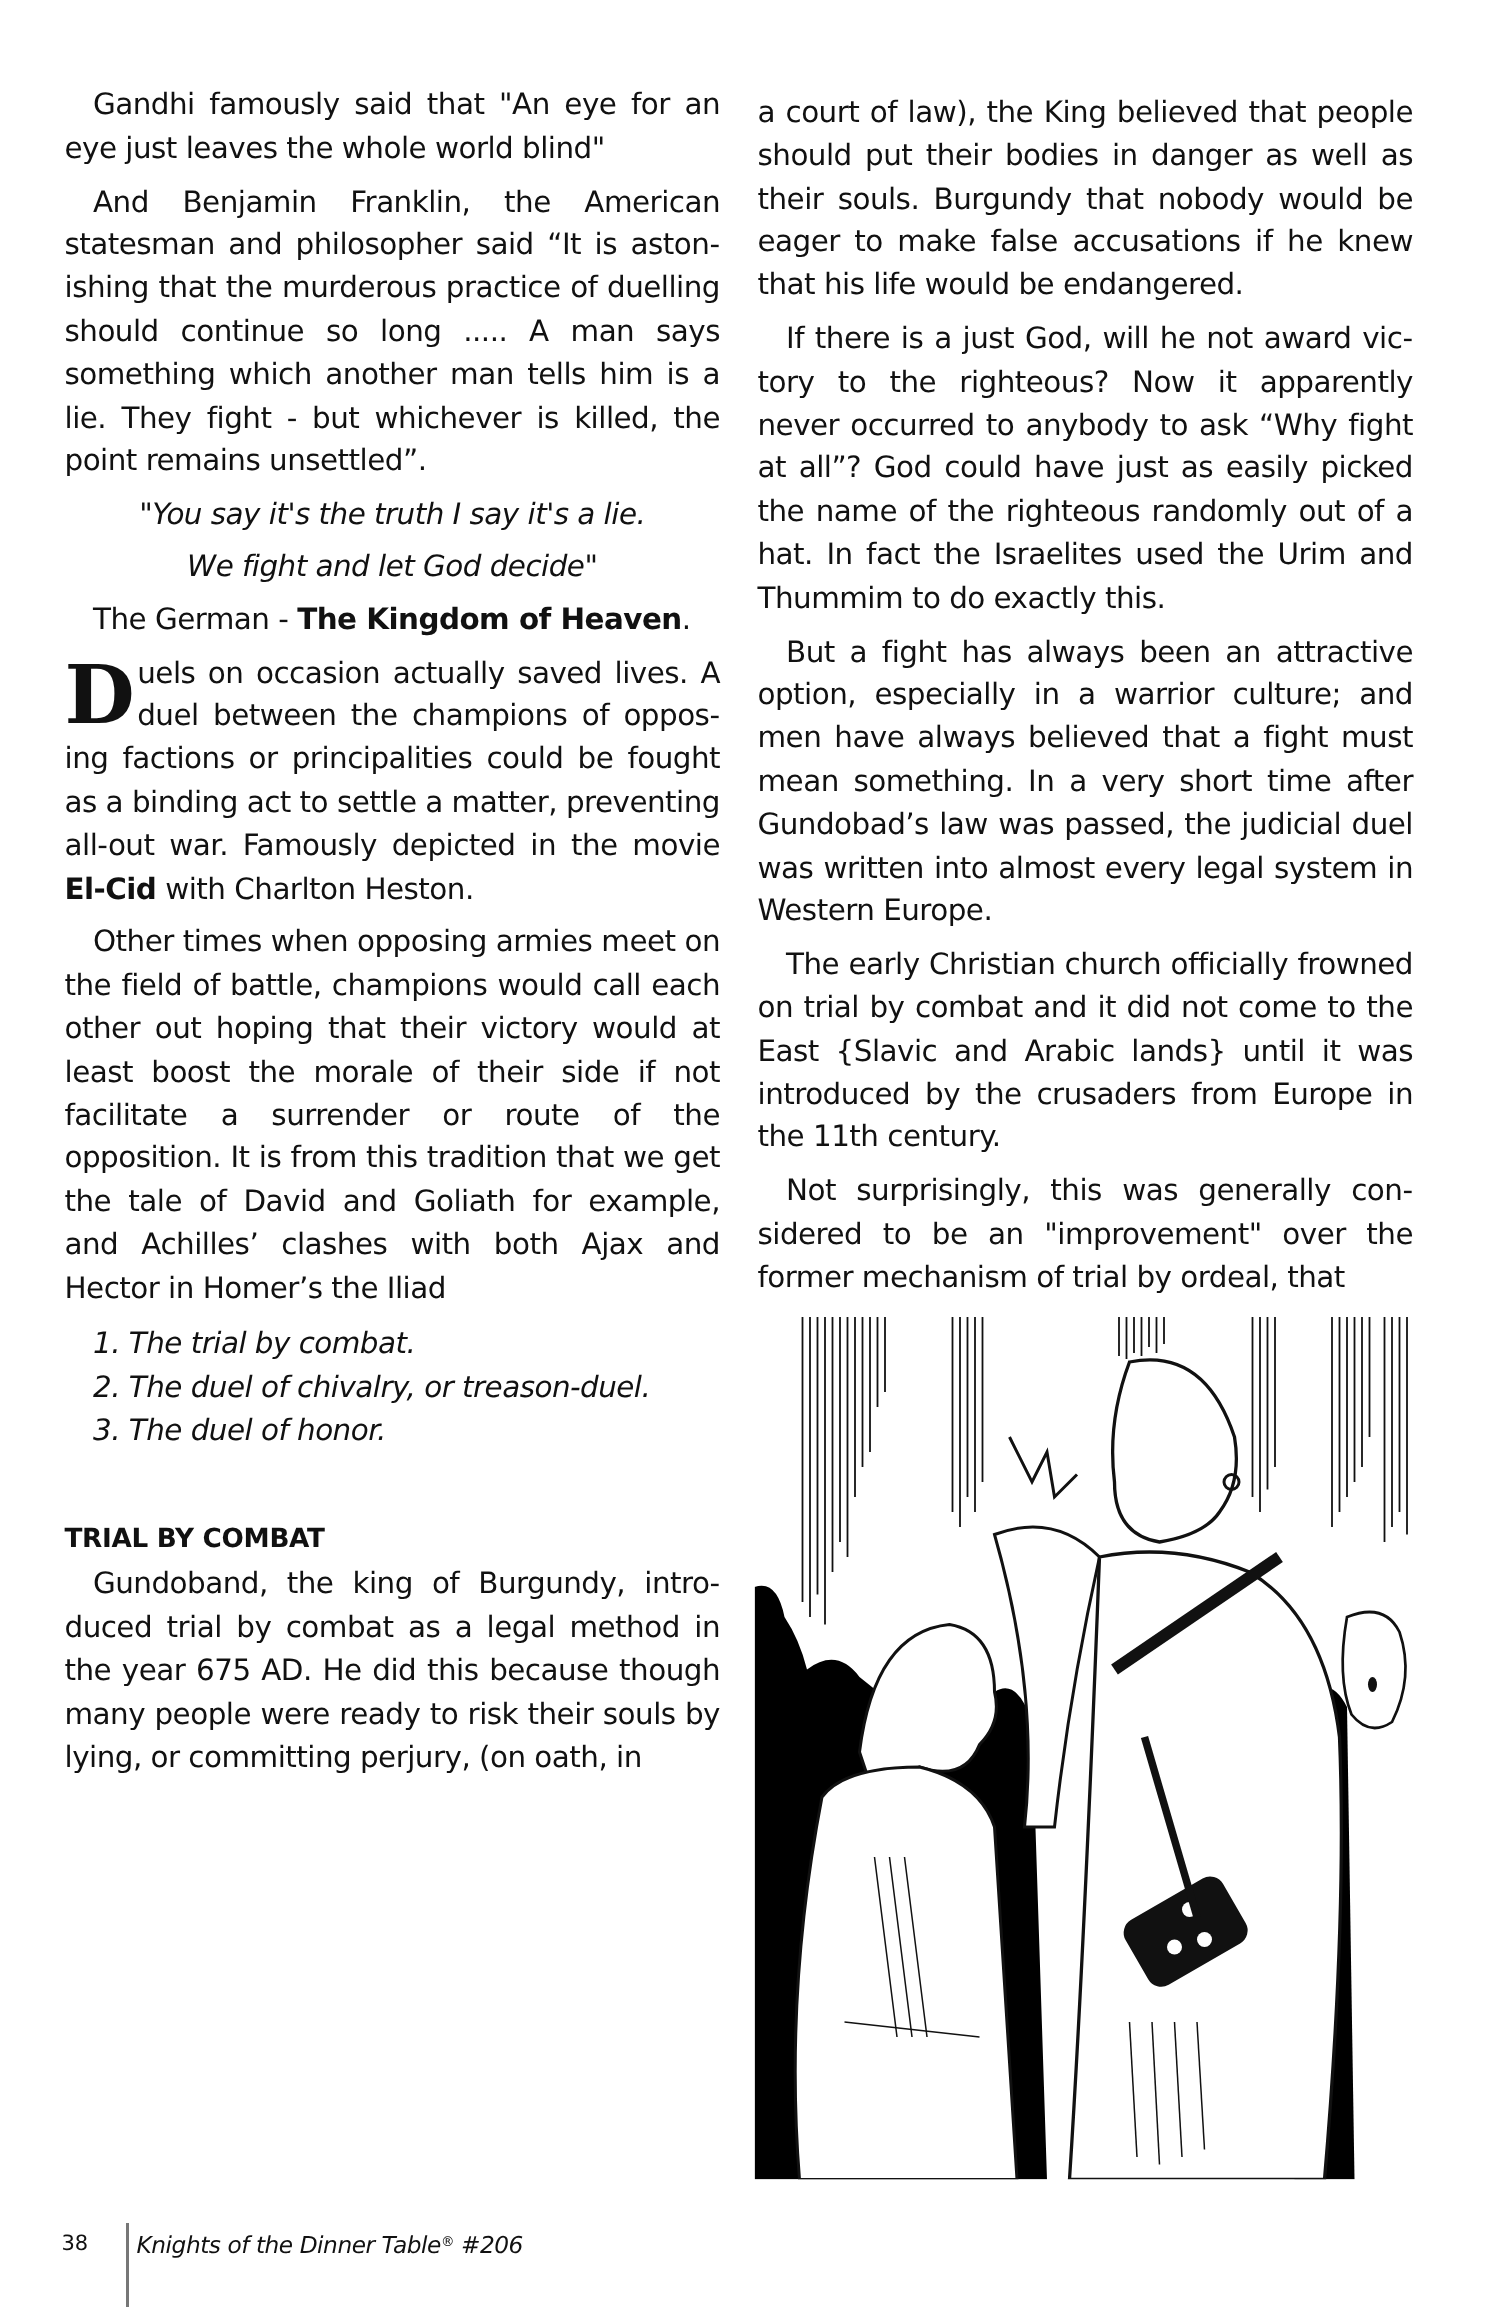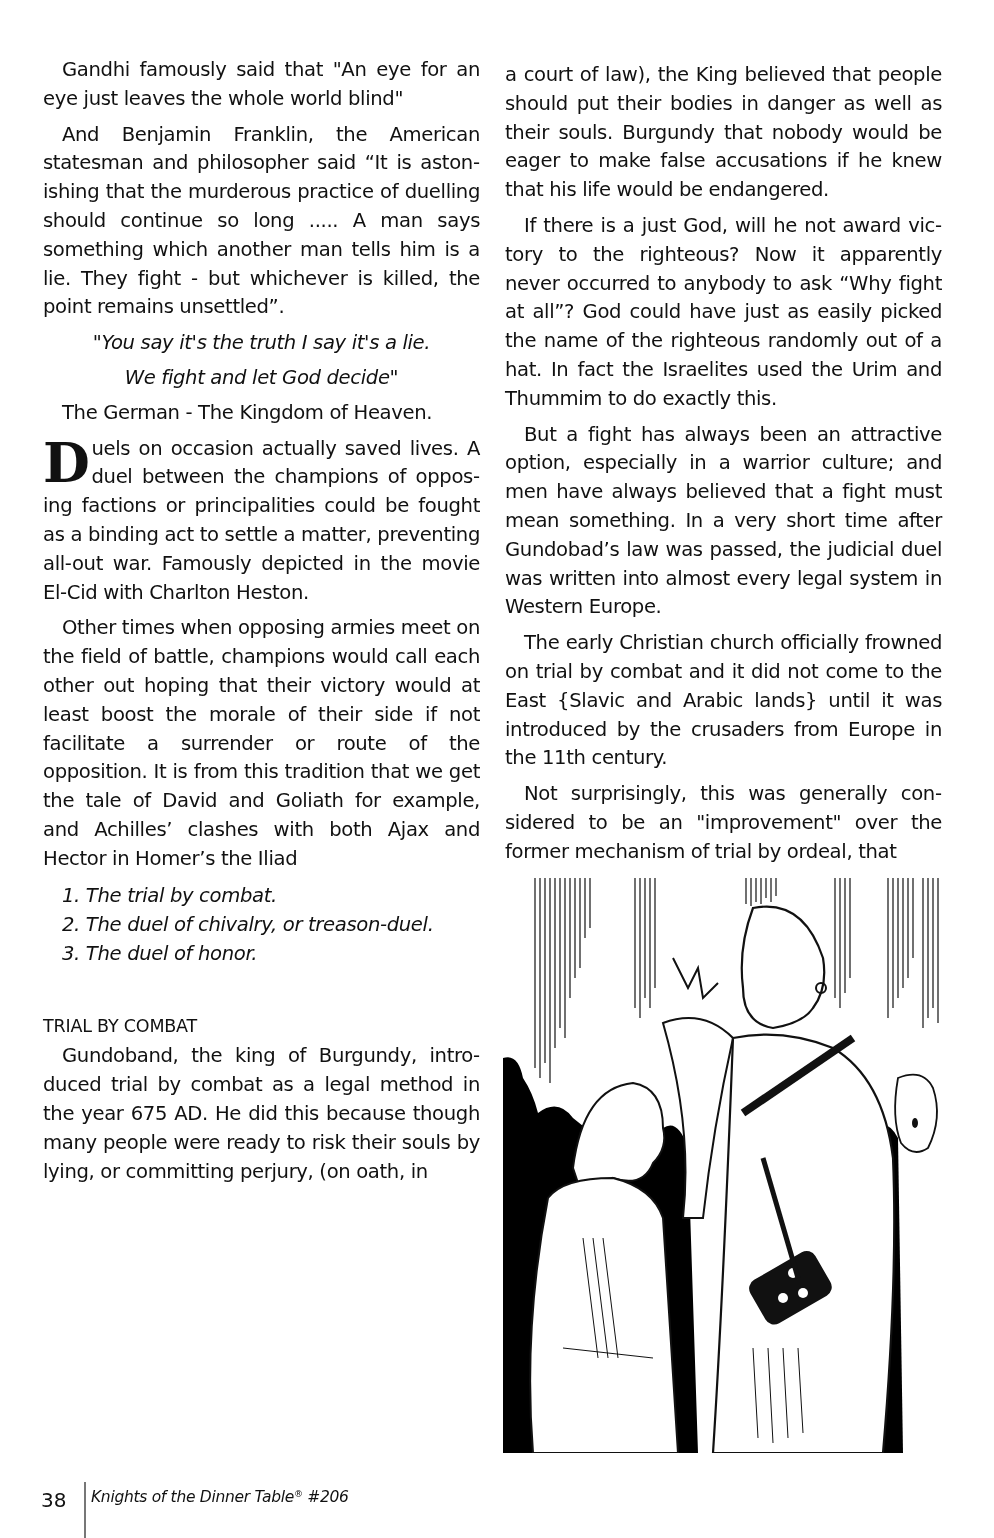--- a/index.html
+++ b/index.html
@@ -9,29 +9,29 @@
   .col-left { left: 43px; }
   .col-right { left: 505px; top: 61px; }
   .col p { margin-bottom: 7px; }
   .col p.indent { text-indent: 19px; }
   .quote { text-align: center; font-style: italic; margin-bottom: 6px !important; }
   .attribution { text-align: left; text-indent: 19px; }
   .dropcap-para { position: relative; }
   .dropcap { float: left; font-family: "DejaVu Serif", serif; font-weight: bold; font-size: 54px; line-height: 48px; margin-top: 4px; margin-right: 2px; color: #111; }
   .list { list-style: none; margin-bottom: 44px; font-style: italic; }
   .list li { padding-left: 19px; line-height: 29px; }
-  .section-heading { font-weight: normal; font-size: 17.5px; letter-spacing: -0.2px; margin-bottom: 2px; margin-top: 6px; }
+  .section-heading { font-weight: bold; font-size: 17.5px; letter-spacing: -0.2px; margin-bottom: 2px; margin-top: 6px; }
   .illustration { position: absolute; left: 503px; top: 878px; width: 442px; height: 575px; background: #fff; overflow: hidden; }
   .illustration svg { width: 100%; height: 100%; display: block; }
   .footer { position: absolute; left: 0; top: 1480px; width: 994px; height: 58px; }
-  .page-number { position: absolute; left: 41px; top: 8px; font-size: 20px; }
+  .page-number { position: absolute; left: 41px; top: 8px; font-size: 14px; }
   .footer-rule { position: absolute; left: 84px; top: 2px; width: 2px; height: 56px; background: #777; }
   .running-title { position: absolute; left: 91px; top: 8px; font-size: 15.5px; font-style: italic; letter-spacing: -0.3px; }
   .running-title sup { font-size: 9px; vertical-align: 5px; }
-  b { font-weight: normal; }
+  b { font-weight: bold; }
 </style>
 </head>
 <body>
 
 <div class="col col-left">
   <p class="indent">Gandhi famously said that "An eye for an eye just leaves the whole world blind"</p>
   <p class="indent">And Benjamin Franklin, the American statesman and philosopher said “It is aston­ishing that the murderous practice of duelling should continue so long ..... A man says something which another man tells him is a lie. They fight - but whichever is killed, the point remains unsettled”.</p>
   <p class="quote">"You say it's the truth I say it's a lie.</p>
   <p class="quote">We fight and let God decide"</p>
   <p class="attribution"><span>The German - </span><b>The Kingdom of Heaven</b><span>.</span></p>

